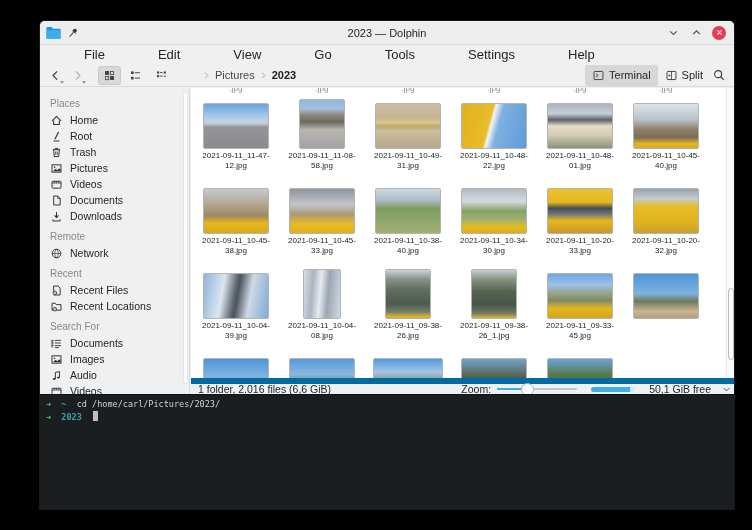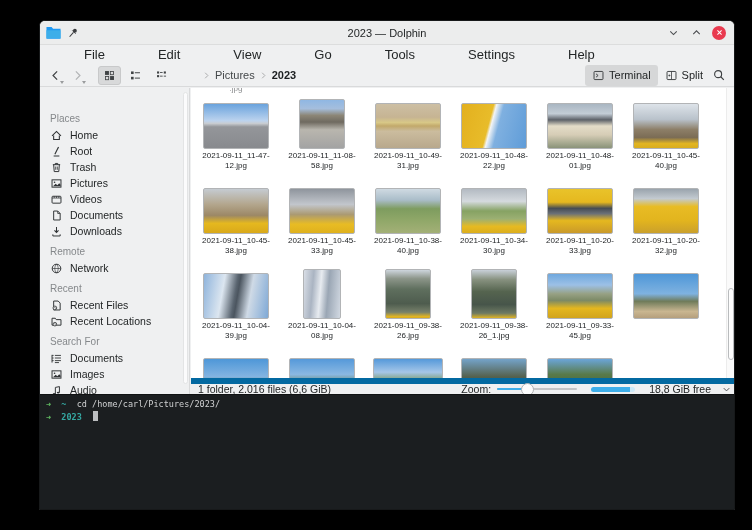--- a/index.html
+++ b/index.html
@@ -45,33 +45,33 @@
   .tb-right { margin-left:auto; display:flex; align-items:center; gap:0; }
   .tbtn { height:21px; display:flex; align-items:center; gap:4px; padding:0 7px;
           border-radius:3px; font-size:11px; color:#232627; }
   .tbtn svg { width:13px; height:13px; color:#3f4244; }
   .tbtn.checked { background:#d6d7d8; }
   .searchbtn { width:18px; height:18px; color:#3f4244; display:flex; align-items:center; justify-content:center; }
   .searchbtn svg { width:14px; height:14px; }
   
   .content { position:absolute; left:0; top:67px; width:696px; height:306px; }
   .sidebar { position:absolute; left:0; top:0; width:150px; height:306px;
-             background:#eff0f1; border-right:1px solid #d9dadb; overflow:hidden; padding-top:18px; }
+             background:#eff0f1; border-right:1px solid #d9dadb; overflow:hidden; padding-top:3px; }
   .sb-header { font-size:10px; color:#85888b; margin:7px 0 3px 10px; }
   .sb-item { display:flex; align-items:center; gap:7px; padding:1.5px 4px 1.5px 10px;
              font-size:10.5px; color:#232627; position:relative; }
   .sb-item .icon { width:13px; height:13px; color:#2f3234; flex:0 0 13px; }
   .sb-item .icon svg { width:13px; height:13px; display:block; }
   .sb-label { white-space:nowrap; overflow:hidden; }
   .sb-scroll { position:absolute; right:2px; top:4px; width:5px; height:292px;
                background:#fbfbfc; border:1px solid #e3e4e5; border-radius:3px; }
   
   .main { position:absolute; left:151px; top:0; width:545px; height:306px; background:#fff; }
   .viewport { position:absolute; left:0; top:0; width:545px; height:290px; overflow:hidden; }
-  .fragments { display:flex; padding-left:2px; height:7px; overflow:hidden;flex-direction:column; }
+  .fragments { display:flex; padding-left:2px; height:7px; overflow:hidden; }
   .fragments span { width:86px; text-align:center; font-size:8px; color:#8a8c8e;
                     transform:translateY(-4px); display:inline-block; }
   .grid { display:flex; flex-wrap:wrap; padding-left:2px; width:520px; }
   .cell { width:86px; height:85px; display:flex; flex-direction:column; align-items:center; }
   .thumbwrap { height:54px; display:flex; align-items:flex-end; justify-content:center; padding-top:4px; }
   .thumb { border:1px solid #b2b4b6; border-radius:2px; }
   .thumb.l  { width:66px; height:46px; }
   .thumb.xl { width:70px; height:46px; }
   .thumb.m  { width:46px; height:50px; }
   .thumb.p  { width:38px; height:50px; }
@@ -536,21 +536,21 @@
       <div class="statusbar">
         <span class="status-summary">1 folder, 2.016 files (6,6 GiB)</span>
         <div class="zoomgroup">
           <span class="zoom-label">Zoom:</span>
           <span class="slider">
             <span class="track"></span>
             <span class="fill" id="zoom-fill" style="background: rgb(61, 174, 233);"></span>
             <span class="knob"></span>
           </span>
           <span class="capbar" id="capbar" style="background: linear-gradient(90deg, rgb(61, 174, 233) 88%, rgb(205, 233, 247) 88%);"></span>
-          <span class="free-text">18,8 GiB free</span>
+          <span class="free-text">50,1 GiB free</span>
           <span class="status-chevron">
             <svg viewBox="0 0 16 16">
                 <path d="M4 6l4 4 4-4" fill="none" stroke="currentColor" stroke-width="1.4"></path>
               </svg>
           </span>
         </div>
       </div>
     </div>
   </div>
 

